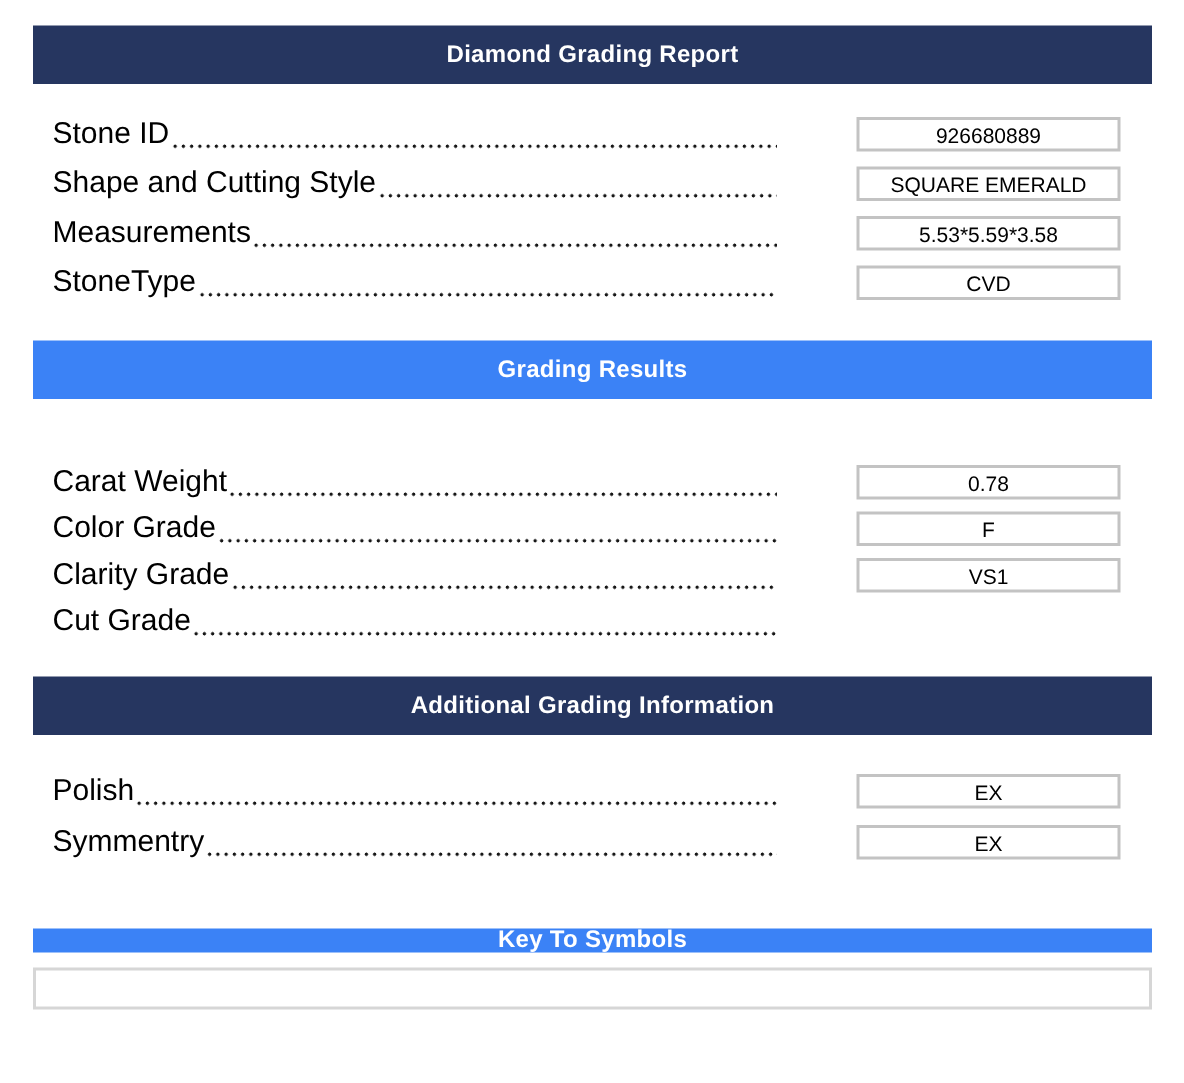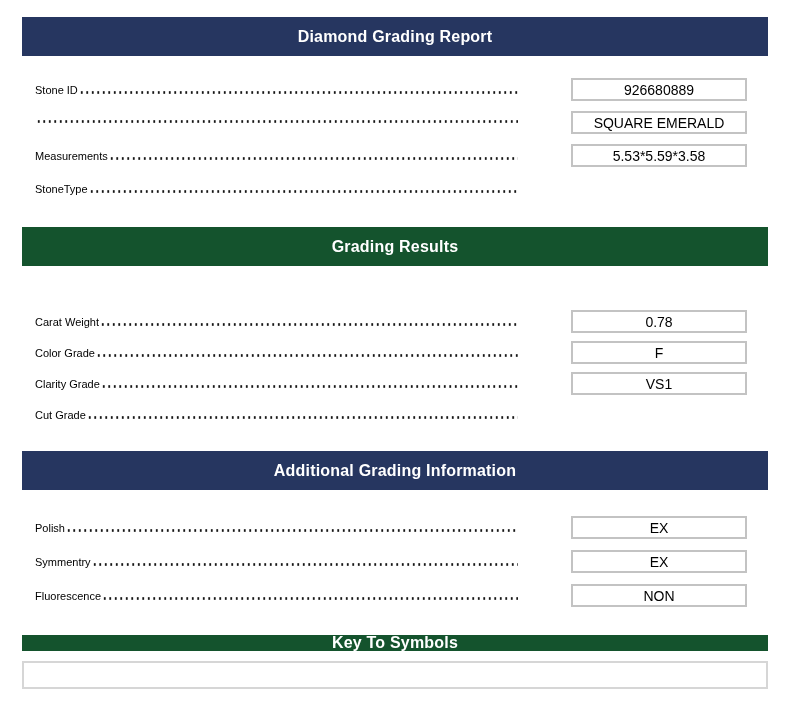--- a/index.html
+++ b/index.html
@@ -8,31 +8,31 @@
     width:789px; height:722px; overflow:hidden;
     font-family:"Liberation Sans", sans-serif; color:#000;
     position:relative;
   }
   .page { padding:17px 21px 0 22px; }
   .bar {
     height:39px; display:flex; align-items:center; justify-content:center;
     color:#fff; font-weight:bold; font-size:16px; letter-spacing:0.2px;
   }
   .bar.navy { background:#263660; }
-  .bar.gray { background:#14532d; }
+  .bar.gray { background:#3b82f6; }
   .section-body { padding-left:13px; padding-right:21px; }
   .body-1 { padding-top:22px; padding-bottom:17px; }
   .body-1 .row { margin-bottom:10px; }
   .body-2 { padding-top:44px; padding-bottom:17px; }
   .body-2 .row { margin-bottom:8px; }
-  .body-3 { padding-top:26px; padding-bottom:17px; }
+  .body-3 { padding-top:26px; padding-bottom:35px; }
   .body-3 .row { margin-bottom:11px; }
   .row { display:flex; align-items:center; height:23px; }
   .leader { display:flex; align-items:flex-end; width:483px; }
-  .label { font-size:11px; white-space:nowrap; }
+  .label { font-size:20px; white-space:nowrap; }
   .dots {
     flex:1 1 auto; height:3px; margin:0 0 2px 1px;
     background-image:radial-gradient(circle, #161616 1.05px, transparent 1.35px);
     background-size:5.5px 3px; background-repeat:repeat-x; background-position:left bottom;
   }
   .valuebox {
     margin-left:auto; width:176px; height:23px;
     border:2px solid #c3c3c3; background:#fff;
     display:flex; align-items:center; justify-content:center;
     font-size:14px;
@@ -56,39 +56,43 @@
       <div class="leader">
         <span class="label">Stone ID</span>
         <span class="dots"></span>
       </div>
       <div class="valuebox">
         <span>926680889</span>
       </div>
     </div>
     <div class="row">
       <div class="leader">
+        <span class="label">Shape and Cutting Style</span>
         <span class="dots"></span>
       </div>
       <div class="valuebox">
         <span>SQUARE EMERALD</span>
       </div>
     </div>
     <div class="row">
       <div class="leader">
         <span class="label">Measurements</span>
         <span class="dots"></span>
       </div>
       <div class="valuebox">
         <span>5.53*5.59*3.58</span>
       </div>
     </div>
     <div class="row">
       <div class="leader">
         <span class="label">StoneType</span>
         <span class="dots"></span>
+      </div>
+      <div class="valuebox">
+        <span>CVD</span>
       </div>
     </div>
   </div>
 
   <div class="bar gray">
     <span>Grading Results</span>
   </div>
   <div class="section-body body-2">
     <div class="row">
       <div class="leader">
@@ -140,29 +144,20 @@
     </div>
     <div class="row">
       <div class="leader">
         <span class="label">Symmentry</span>
         <span class="dots"></span>
       </div>
       <div class="valuebox">
         <span>EX</span>
       </div>
     </div>
-    <div class="row">
-      <div class="leader">
-        <span class="label">Fluorescence</span>
-        <span class="dots"></span>
-      </div>
-      <div class="valuebox">
-        <span>NON</span>
-      </div>
-    </div>
   </div>
 
   <div class="bar gray" style="height:16px">
     <span>Key To Symbols</span>
   </div>
   <div class="keybox">
     <span></span>
   </div>
 
 </div>

